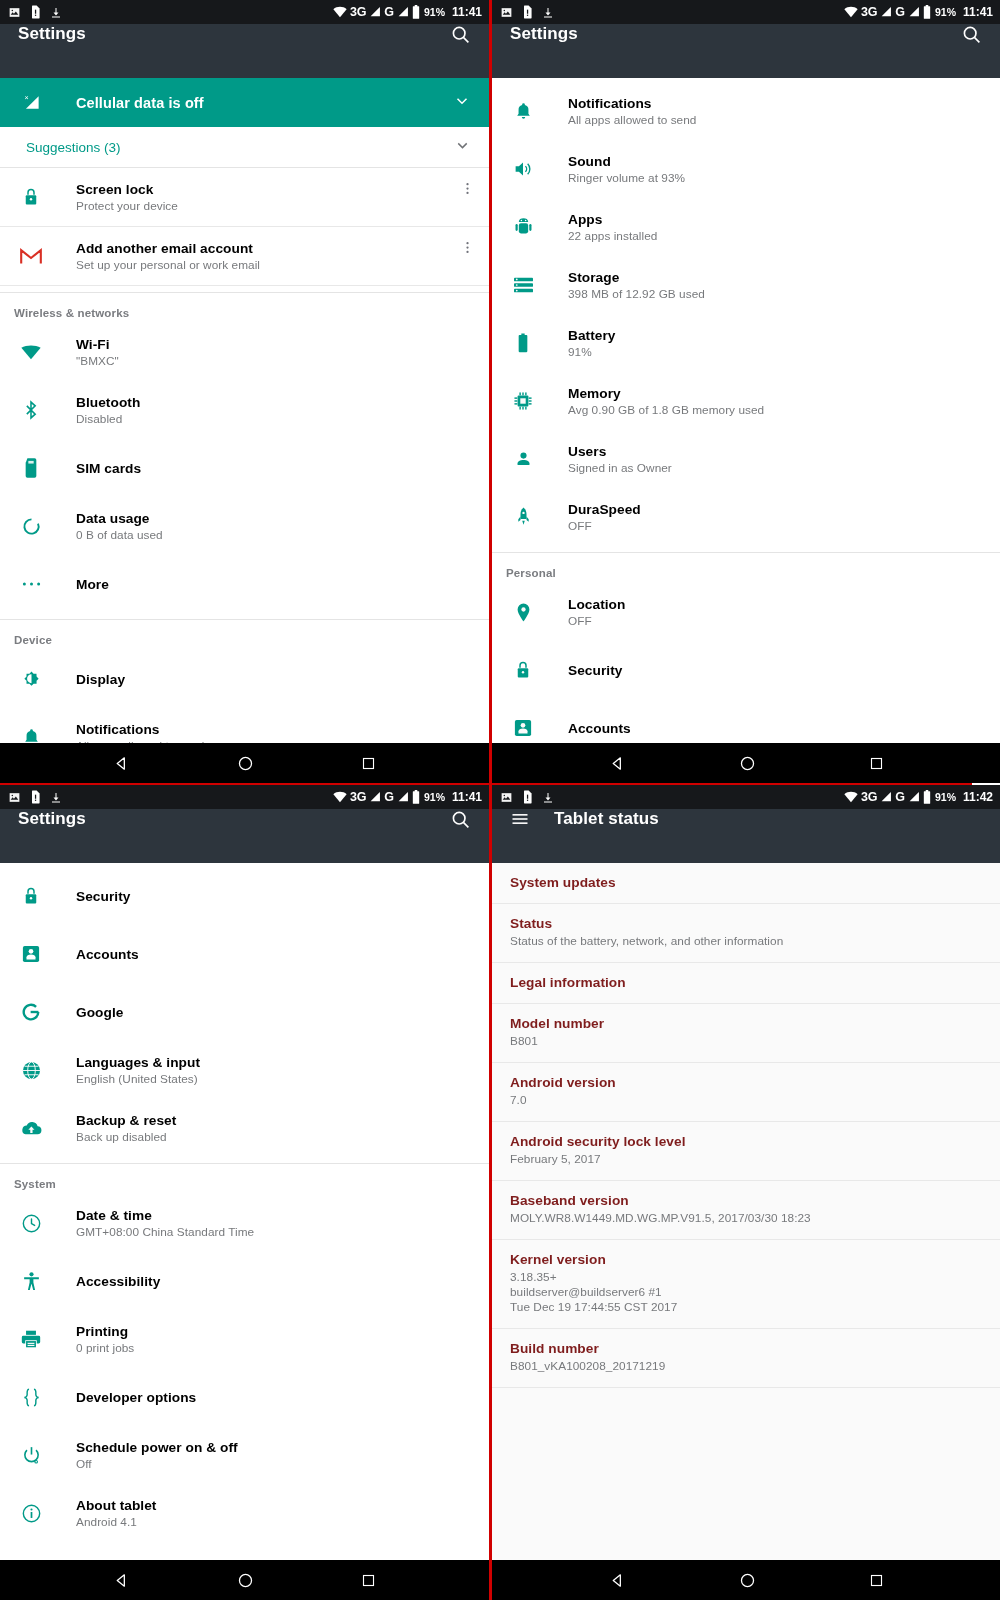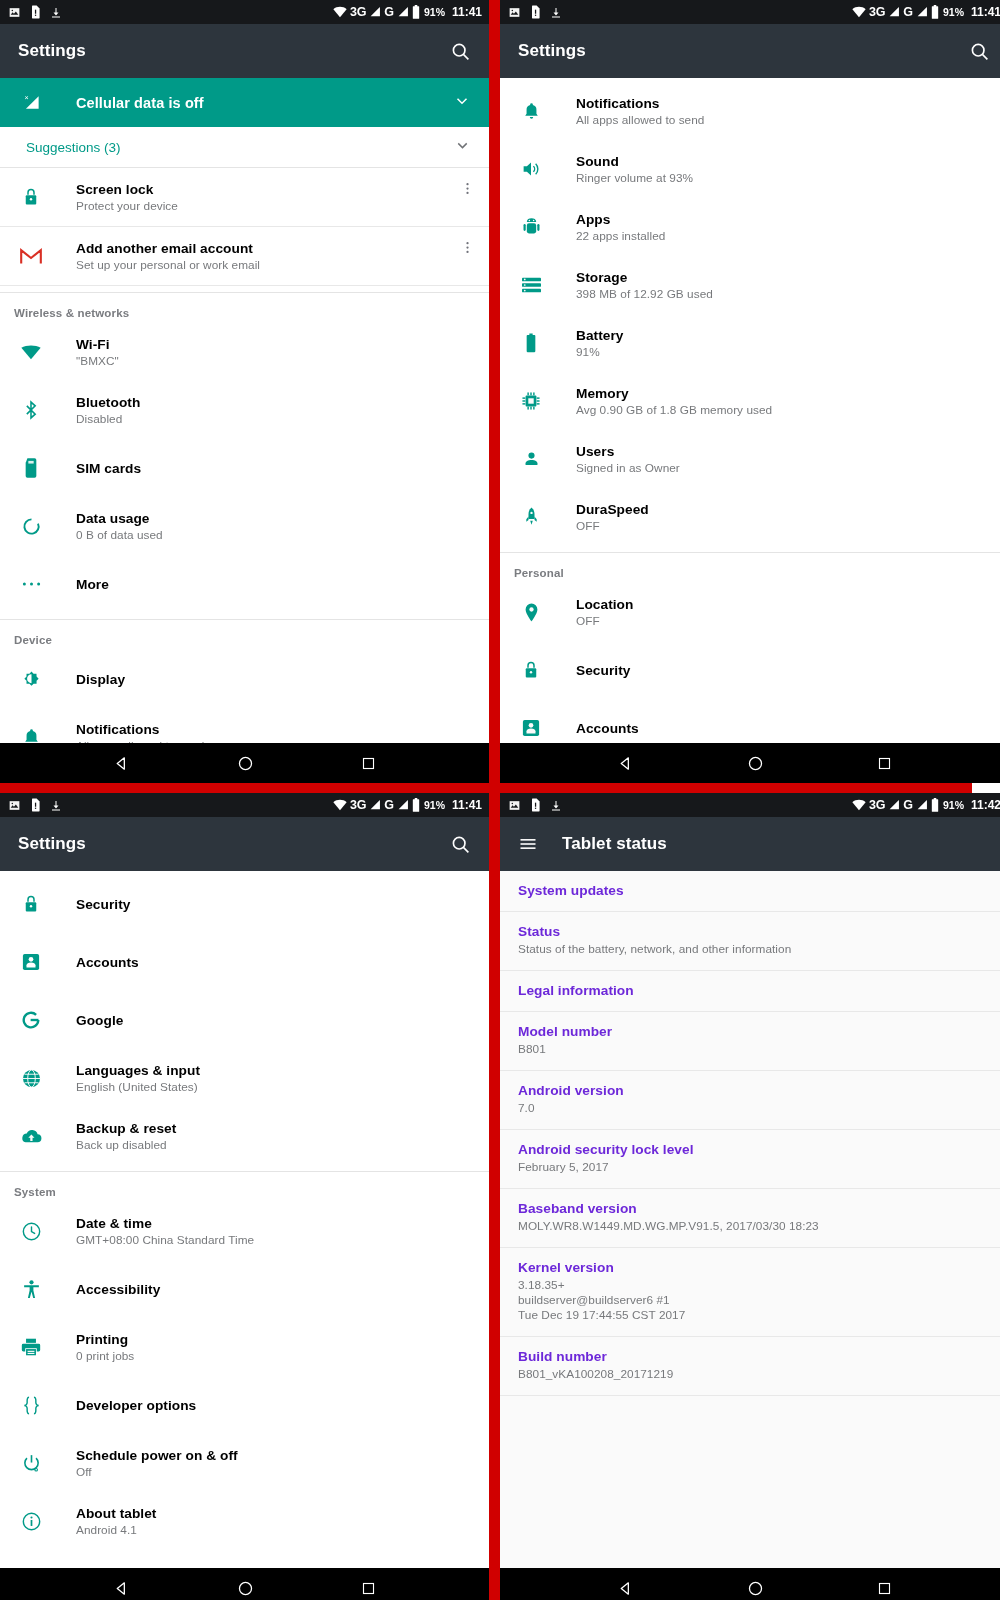--- a/index.html
+++ b/index.html
@@ -9,21 +9,21 @@
     font-family: "Liberation Sans", sans-serif;
     overflow: hidden;
   }
   .grid {
     position: relative;
     width: 972px; height: 1600px;
     display: grid;
     grid-template-columns: 490px 510px;
     grid-template-rows: 783px 817px;
     background: #d00000;
-    gap: 8px;
+    gap: 0;
   }
   .panel {
     position: relative;
     overflow: hidden;
     background: #fafafa;
     display: flex;
     flex-direction: column;
   }
   .panel.tl { width: 489px; }
   .panel.tr { margin-left: 2px; width: 508px; }
@@ -41,21 +41,21 @@
   .sb-right { margin-left: auto; display: flex; align-items: center; gap: 3px; }
   .sb-icon { display: block; }
   .sb-3g { font-size: 12.5px; font-weight: bold; letter-spacing: -.2px; }
   .sb-g  { font-size: 12.5px; font-weight: bold; }
   .sb-time { font-size: 12px; font-weight: bold; margin-left: 4px; }
   .pct { font-size: 10.5px; font-weight: bold; margin-left:1px;}
 
   
   .appbar {
     height: 54px; background: #2d353d;
-    display: flex; align-items: center;
+    display: flex; 
     padding: 0 18px 0 18px;
     flex: 0 0 auto;
   }
   .appbar .title {
     color: #ffffff; font-size: 17px; font-weight: bold;
     letter-spacing: .1px;
   }
   .appbar .hamburger { margin-right: 24px; display:flex; }
   .appbar .spacer { flex: 1 1 auto; }
   .appbar .search { display: flex; }
@@ -111,21 +111,21 @@
     font-size: 11.5px; color: #7a7c80; font-weight: bold;
     padding: 14px 0 4px 14px; letter-spacing: .15px;
   }
 
   
   .inforow {
     padding: 12px 0 13px 18px;
     border-bottom: 1px solid #e8e8e8;
     background: #fafafa;
   }
-  .inforow .i1 { font-size: 13.7px; color: #6d28d9; font-weight: bold; letter-spacing:.05px;}
+  .inforow .i1 { font-size: 13.7px; color: #7f1d1d; font-weight: bold; letter-spacing:.05px;}
   .inforow .i2 { font-size: 11.8px; color: #77797c; margin-top: 3px; line-height: 15px; letter-spacing:.05px;}
 
   
   .navbar {
     height: 40px; background: #000000;
     display: flex; align-items: center; justify-content: space-around;
     flex: 0 0 auto; padding: 0 60px;
   }
   .navbar .nb { display: flex; }
 

